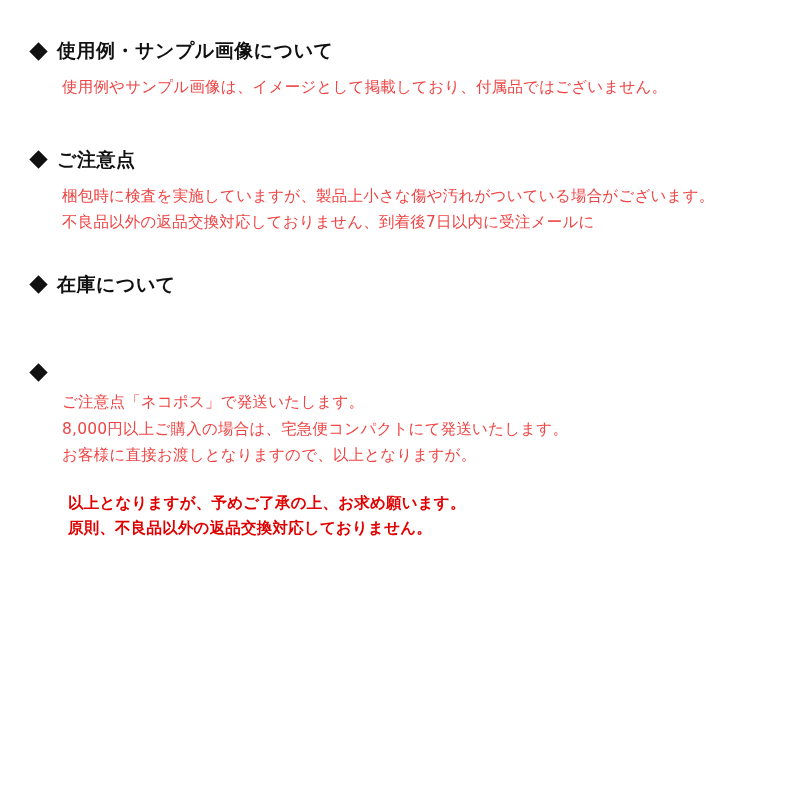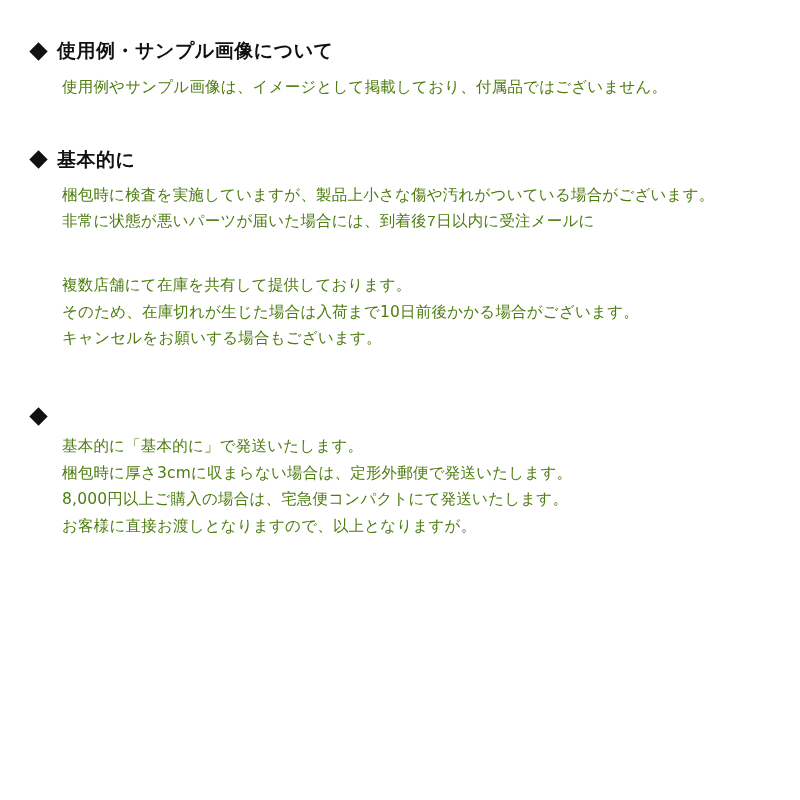--- a/index.html
+++ b/index.html
@@ -40,29 +40,28 @@
     height: 13px;
     background: #111111;
     transform: rotate(45deg);
     flex: none;
     margin-right: 2px;
   }
   .sec-body {
     margin: 0 0 0 36px;
     font-size: 15.5px;
     line-height: 1.72;
-    color: #4d7c0f;
+    color: #ef4444;
     letter-spacing: 0.2px;
   }
   .sec-body p {
     margin: 0;
     white-space: pre;
   }
   .sec-body.tight {
-    font-family: Liberation Mono, monospace;
   }
   .spacer-lg { height: 46px; }
   .spacer-md { height: 36px; }
   .spacer-xl { height: 58px; }
   .spacer-sm { height: 22px; }
   .notice {
     margin: 0 0 0 42px;
     color: #e00000;
     font-size: 15.5px;
     font-weight: bold;
@@ -87,50 +86,50 @@
     <div class="sec-body">
       <p>使用例やサンプル画像は、イメージとして掲載しており、付属品ではございません。</p>
     </div>
   </div>
 
   <div class="spacer-lg"></div>
 
   <div class="section">
     <div class="sec-heading">
       <span class="diamond-icon"></span>
-      <span>基本的に</span>
+      <span>ご注意点</span>
     </div>
     <div class="sec-body tight">
       <p>梱包時に検査を実施していますが、製品上小さな傷や汚れがついている場合がございます。</p>
-      <p>非常に状態が悪いパーツが届いた場合には、到着後7日以内に受注メールに</p>
+      <p>不良品以外の返品交換対応しておりません、到着後7日以内に受注メールに</p>
     </div>
   </div>
 
   <div class="spacer-md"></div>
 
   <div class="section">
-    <div class="sec-body">
-      <p>複数店舗にて在庫を共有して提供しております。</p>
-      <p>そのため、在庫切れが生じた場合は入荷まで10日前後かかる場合がございます。</p>
-      <p>キャンセルをお願いする場合もございます。</p>
+    <div class="sec-heading">
+      <span class="diamond-icon"></span>
+      <span>在庫について</span>
     </div>
   </div>
 
   <div class="spacer-xl"></div>
 
   <div class="section">
     <div class="sec-heading">
       <span class="diamond-icon"></span>
     </div>
     <div class="sec-body">
-      <p>基本的に「基本的に」で発送いたします。</p>
-      <p>梱包時に厚さ3cmに収まらない場合は、定形外郵便で発送いたします。</p>
+      <p>ご注意点「ネコポス」で発送いたします。</p>
       <p>8,000円以上ご購入の場合は、宅急便コンパクトにて発送いたします。</p>
       <p>お客様に直接お渡しとなりますので、以上となりますが。</p>
     </div>
   </div>
 
   <div class="spacer-sm"></div>
 
   <div class="notice">
+    <p>以上となりますが、予めご了承の上、お求め願います。</p>
+    <p>原則、不良品以外の返品交換対応しておりません。</p>
   </div>
 
 </div>
 
 </body></html>

